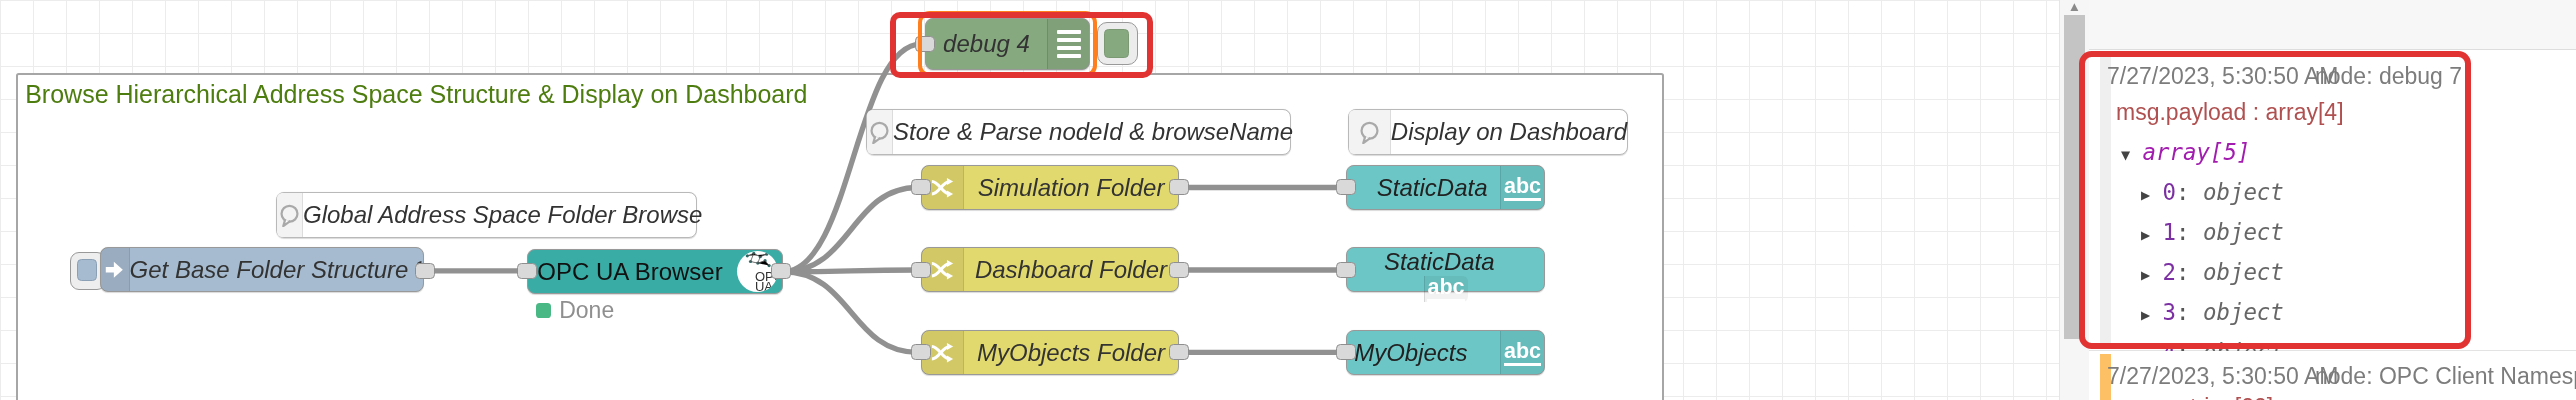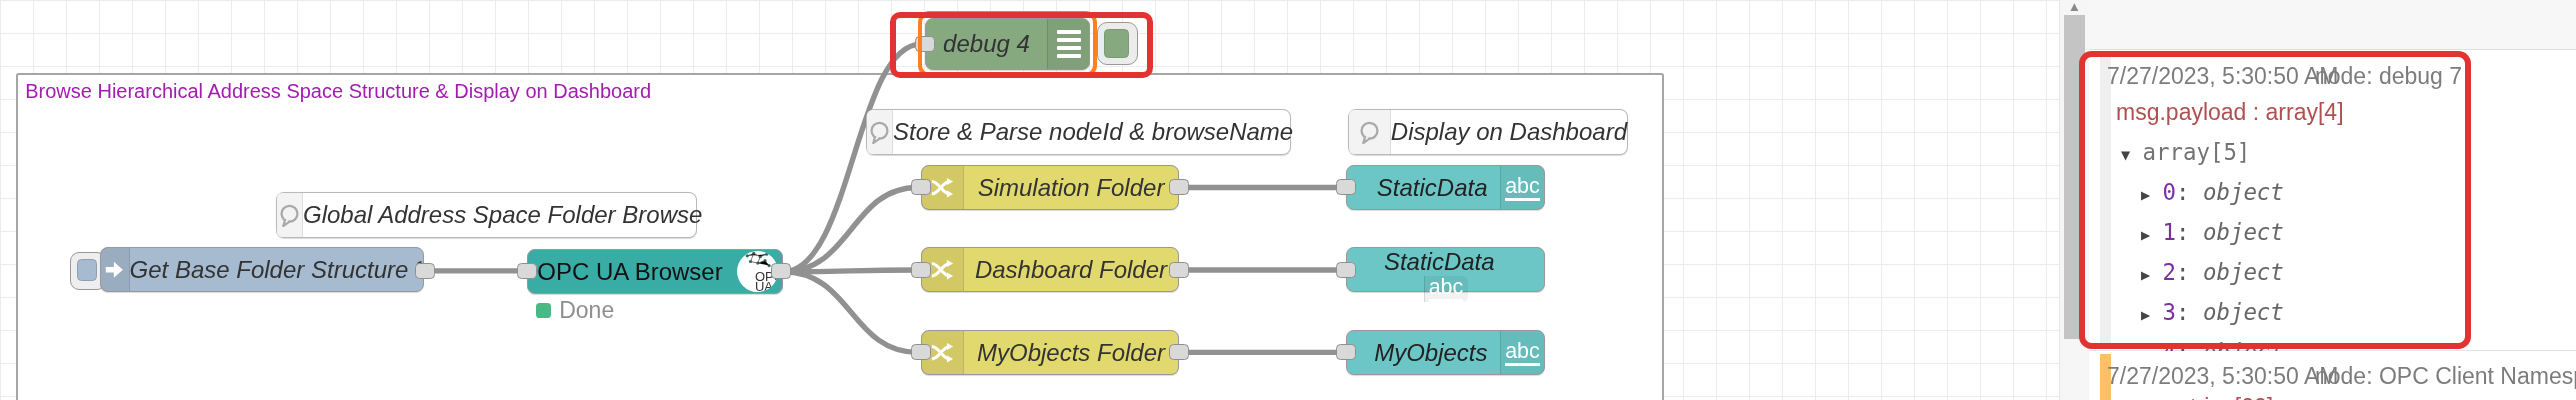--- a/index.html
+++ b/index.html
@@ -4,21 +4,21 @@
 <style>
   html,body{margin:0;padding:0;background:#fff;}
   #app{position:relative;width:2576px;height:401px;overflow:hidden;
        font-family:"Liberation Sans",sans-serif;background:#fff;}
   
   #workspace{position:absolute;left:0;top:0;width:2059px;height:401px;background-color:#fff;
     background-image:linear-gradient(#ececec 0.9px,transparent 0.9px),linear-gradient(90deg,#ececec 0.9px,transparent 0.9px);
     background-size:33px 33px;}
   #group{position:absolute;left:16px;top:73px;width:1648px;height:349px;background:#fff;
     border:2.7px solid #a6a6a6;border-radius:2.7px;box-sizing:border-box;z-index:1;}
-  #group-label{position:absolute;left:7.2px;top:5.4px;font-size:20px;color:#a21caf;white-space:nowrap;}
+  #group-label{position:absolute;left:7.2px;top:5.4px;font-size:25px;color:#4d7c0f;white-space:nowrap;}
   #wires{position:absolute;left:0;top:0;z-index:2;}
   .node{position:absolute;height:45px;border:1.8px solid #999;border-radius:8px;box-sizing:border-box;
     display:flex;align-items:center;z-index:3;box-shadow:0 0.9px 0.9px rgba(0,0,0,.15);}
   .nlabel{flex:1;text-align:center;font-size:24px;font-style:italic;color:#333;white-space:nowrap;}
   .nlabel.plain{font-style:normal;color:#111;}
   .icon-sec{height:100%;display:flex;align-items:center;justify-content:center;}
   .icon-left{width:41px;background:rgba(0,0,0,.07);border-right:0.9px solid rgba(0,0,0,.1);
     border-radius:5.4px 0 0 5.4px;}
   .icon-right{width:43px;background:rgba(0,0,0,.05);border-left:0.9px solid rgba(0,0,0,.12);
     border-radius:0 5.4px 5.4px 0;}
@@ -46,21 +46,21 @@
   #debug .icon-right{width:41px;}
   .dbg-bars{display:flex;flex-direction:column;gap:4.5px;}
   .dbg-bars span{display:block;width:24px;height:3.6px;background:#fff;border-radius:0.9px;}
   #debug-toggle{position:absolute;left:1097px;top:22.4px;width:41px;height:43px;background:#ececec;
     border:1.8px solid #999;border-radius:10px;box-sizing:border-box;z-index:3;}
   #debug-toggle .inner{position:absolute;left:6.3px;top:5.4px;width:25px;height:29px;background:#87a980;
     border:1.8px solid #7b9a74;border-radius:4.5px;box-sizing:border-box;}
   .switch{left:921px;width:258px;background:#e2d96e;}
   .uitext{left:1346px;width:199px;background:#6cc6c6;}
   .uitext .nlabel{text-align:right;padding-right:12.5px;color:#222;}
-  .abc{font-weight:normal;font-size:21.5px;color:#fff;border-bottom:3.6px solid #fff;line-height:23px;}
+  .abc{font-weight:bold;font-size:21.5px;color:#fff;border-bottom:3.6px solid #fff;line-height:23px;}
   
   .ann{position:absolute;border:6.3px solid #e23333;border-radius:10px;box-sizing:border-box;z-index:10;
     pointer-events:none;}
   #ann1{left:890px;top:11.6px;width:263px;height:66px;}
   #ann2{left:2079px;top:51px;width:392px;height:298px;border-radius:12.5px;}
   
   #vscroll{position:absolute;left:2059px;top:0;width:29px;height:401px;background:#f6f6f6;
     border-left:0.9px solid #e6e6e6;z-index:6;}
   #vscroll .arrow{position:absolute;left:0;top:0;width:29px;height:14.3px;text-align:center;
     font-size:13.4px;color:#8a8a8a;line-height:14.3px;}
@@ -79,21 +79,21 @@
   .meta{position:absolute;left:18px;font-size:23px;color:#7c7c7c;white-space:nowrap;}
   .meta .nodename{position:absolute;left:208px;top:0;white-space:nowrap;}
   .payload{position:absolute;left:27px;font-size:23px;color:#b05050;white-space:nowrap;}
   #tree{position:absolute;left:32px;top:84px;font-family:"DejaVu Sans Mono",monospace;font-size:22.4px;
     line-height:37px;color:#555;}
   .trow{white-space:nowrap;}
   .trow .exp{font-size:15.2px;color:#444;font-style:normal;display:inline-block;width:21.5px;}
   .trow .key{color:#7b2fa3;}
   .trow .typ{font-style:italic;color:#666;}
   .trow.child{padding-left:20px;}
-  .root-label{color:#737373;}
+  .root-label{font-style:italic;color:#a21caf;}
   
   svg{display:block;}
 </style>
 </head>
 <body>
 
 <div id="app">
 
   <div id="workspace">
 
@@ -255,21 +255,21 @@
     <div class="port" style="left:1336px;top:179px;"></div>
 
     <div class="node uitext" style="top:247px;flex-direction:column;">
       <div class="nlabel">StaticData</div>
       <div class="icon-sec icon-right">
         <span class="abc">abc</span>
       </div>
     </div>
     <div class="port" style="left:1336px;top:262px;"></div>
 
-    <div class="node uitext" style="top:330px;">
+    <div class="node uitext" style="top:330px;gap:20px;">
       <div class="nlabel">MyObjects</div>
       <div class="icon-sec icon-right">
         <span class="abc">abc</span>
       </div>
     </div>
     <div class="port" style="left:1336px;top:344px;"></div>
 
     <div id="ann1" class="ann"></div>
   </div>
 

